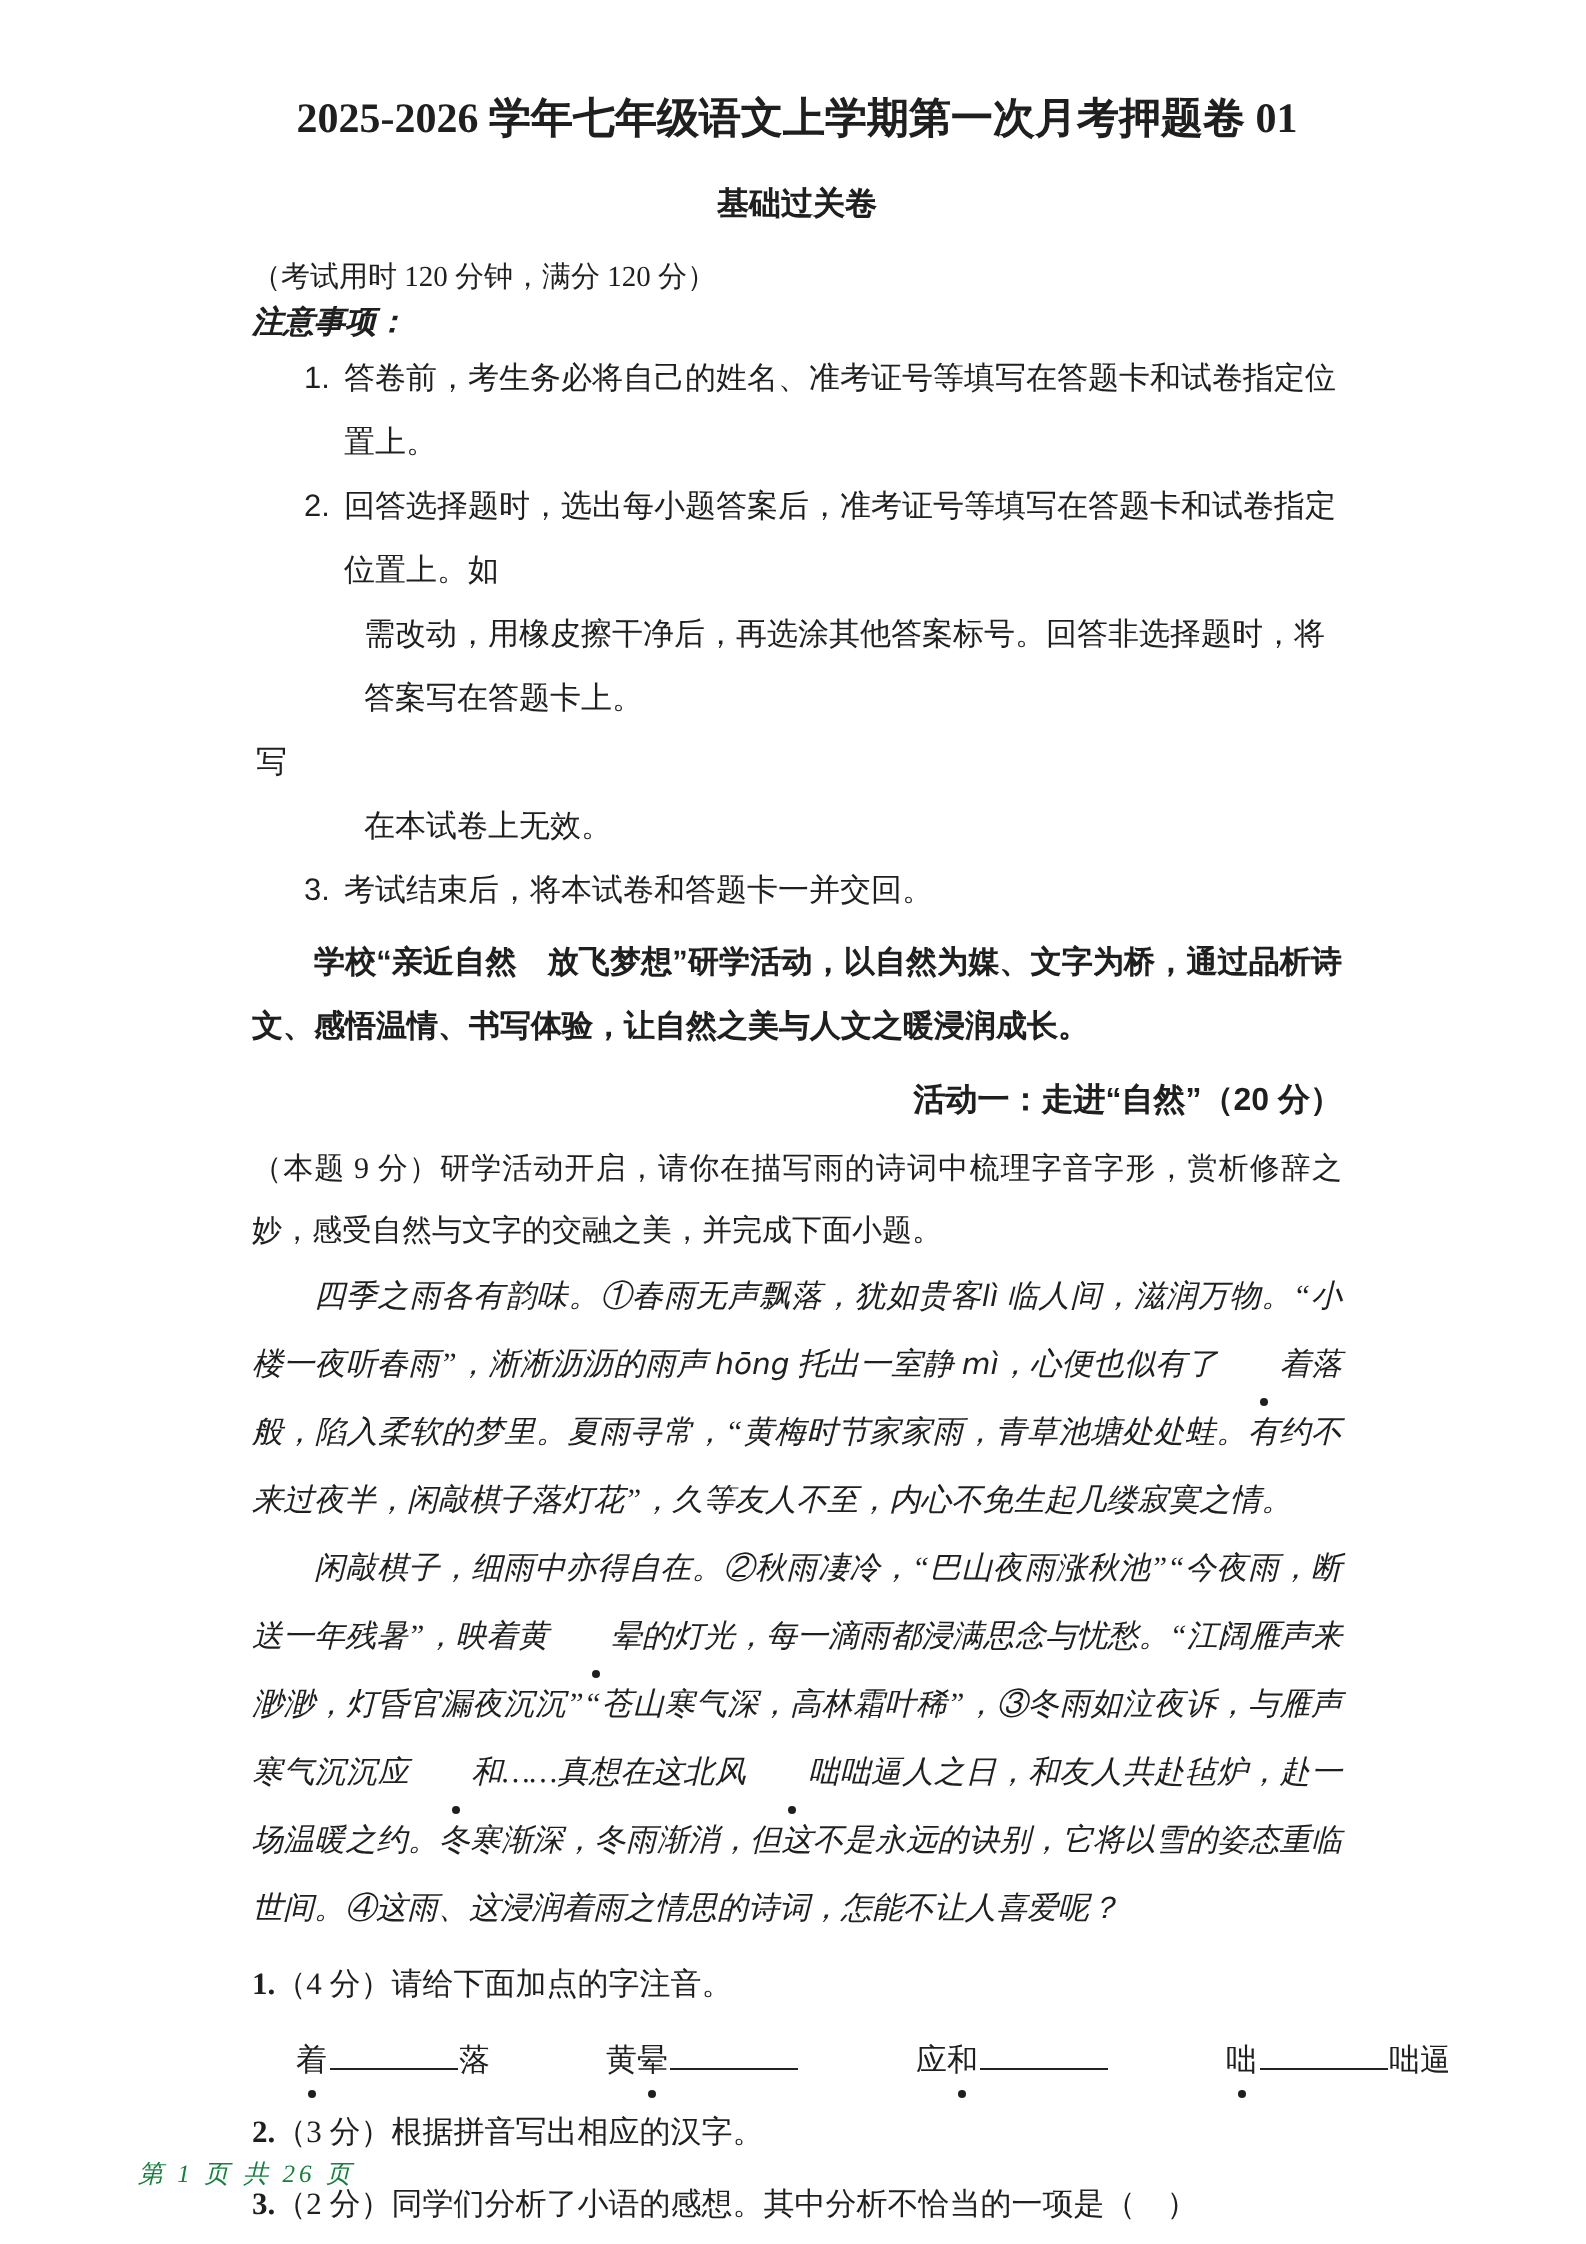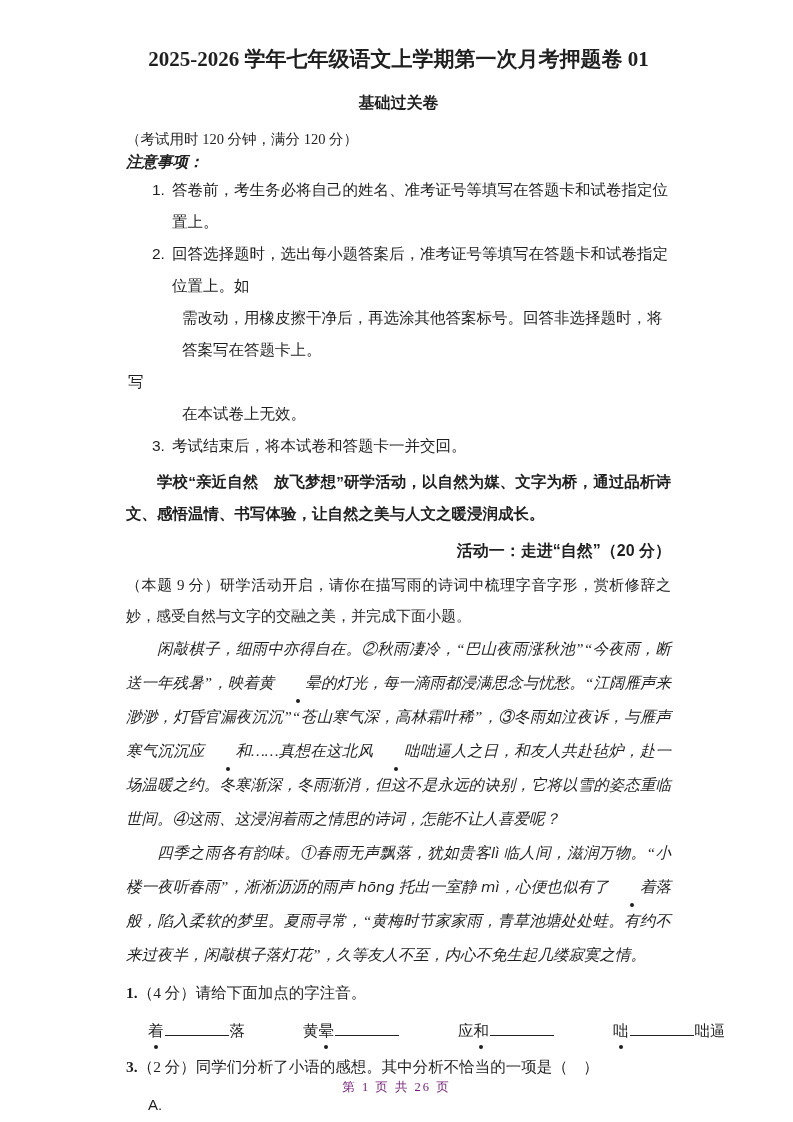--- a/index.html
+++ b/index.html
@@ -44,21 +44,21 @@
 
   .question{font-size:15.5px;line-height:30px;margin-top:6px;}
   .q-num{font-weight:bold;}
   .answer-row{display:flex;align-items:baseline;font-size:15.5px;line-height:30px;margin:8px 0 4px 22px;}
   .answer-row .group{white-space:nowrap;}
   .row-q1 .group{margin-right:58px;}
   .row-q2 .group{margin-right:74px;}
   .optionA{font-family:"Liberation Sans","DejaVu Sans",sans-serif;font-size:15px;line-height:30px;margin:8px 0 0 22px;display:flex;}
   .optionA .opt-label{width:30px;flex:0 0 auto;}
 
-  .footer{position:absolute;left:0;right:0;bottom:26px;text-align:center;font-size:12.5px;color:#701a75;letter-spacing:2px;}
+  .footer{position:absolute;left:0;right:0;bottom:26px;text-align:left;font-size:12.5px;color:#15803d;letter-spacing:2px;font-style:italic;}
 </style>
 </head>
 <body>
 
 <div class="page">
 
   <div class="title1 serif">2025-2026 学年七年级语文上学期第一次月考押题卷 01</div>
   <div class="title2 serif">基础过关卷</div>
   <div class="exam-info serif">（考试用时 120 分钟，满分 120 分）</div>
 
@@ -81,34 +81,37 @@
     </div>
   </div>
 
   <div class="intro sans">学校“亲近自然　放飞梦想”研学活动，以自然为媒、文字为桥，通过品析诗文、感悟温情、书写体验，让自然之美与人文之暖浸润成长。</div>
 
   <div class="activity-heading sans">活动一：走进“自然”（20 分）</div>
 
   <div class="lead serif">（本题 9 分）研学活动开启，请你在描写雨的诗词中梳理字音字形，赏析修辞之妙，感受自然与文字的交融之美，并完成下面小题。</div>
 
   <div class="passage kai">
+    <p><span>四季之雨各有韵味。①春雨无声飘落，犹如贵客</span><span class="pinyin">lì</span><span> 临人间，滋润万物。“小楼一夜听春雨”，淅淅沥沥的雨声 </span><span class="pinyin">hōng</span><span> 托出一室静 </span><span class="pinyin">mì</span><span>，心便也似有了</span><span class="dot-under">着</span><span>落般，陷入柔软的梦里。夏雨寻常，“黄梅时节家家雨，青草池塘处处蛙。有约不来过夜半，闲敲棋子落灯花”，久等友人不至，内心不免生起几缕寂寞之情。</span></p>
     <p><span>闲敲棋子，细雨中亦得自在。②秋雨凄冷，“巴山夜雨涨秋池”“今夜雨，断送一年残暑”，映着黄</span><span class="dot-under">晕</span><span>的灯光，每一滴雨都浸满思念与忧愁。“江阔雁声来渺渺，灯昏官漏夜沉沉”“苍山寒气深，高林霜叶稀”，③冬雨如泣夜诉，与雁声寒气沉沉应</span><span class="dot-under">和</span><span>……真想在这北风</span><span class="dot-under">咄</span><span>咄逼人之日，和友人共赴毡炉，赴一场温暖之约。冬寒渐深，冬雨渐消，但这不是永远的诀别，它将以雪的姿态重临世间。④这雨、这浸润着雨之情思的诗词，怎能不让人喜爱呢？</span></p>
-    <p><span>四季之雨各有韵味。①春雨无声飘落，犹如贵客</span><span class="pinyin">lì</span><span> 临人间，滋润万物。“小楼一夜听春雨”，淅淅沥沥的雨声 </span><span class="pinyin">hōng</span><span> 托出一室静 </span><span class="pinyin">mì</span><span>，心便也似有了</span><span class="dot-under">着</span><span>落般，陷入柔软的梦里。夏雨寻常，“黄梅时节家家雨，青草池塘处处蛙。有约不来过夜半，闲敲棋子落灯花”，久等友人不至，内心不免生起几缕寂寞之情。</span></p>
   </div>
 
   <div class="question serif">
     <span class="q-num">1.</span><span>（4 分）请给下面加点的字注音。</span>
   </div>
   <div class="answer-row row-q1 serif">
     <span class="group"><span class="dot-under">着</span><span class="blank"></span><span>落</span></span>
     <span class="group"><span>黄</span><span class="dot-under">晕</span><span class="blank"></span></span>
     <span class="group"><span>应</span><span class="dot-under">和</span><span class="blank"></span></span>
     <span class="group"><span class="dot-under">咄</span><span class="blank"></span><span>咄逼人</span></span>
   </div>
 
+  <div class="question serif">
+    <span class="q-num">2.</span><span>（3 分）根据拼音写出相应的汉字。</span>
+  </div>
 
   <div class="question serif">
     <span class="q-num">3.</span><span>（2 分）同学们分析了小语的感想。其中分析不恰当的一项是（　）</span>
   </div>
   <div class="optionA">
     <span class="opt-label">A.</span>
   </div>
 
   <div class="footer serif">第 1 页 共 26 页</div>
 

